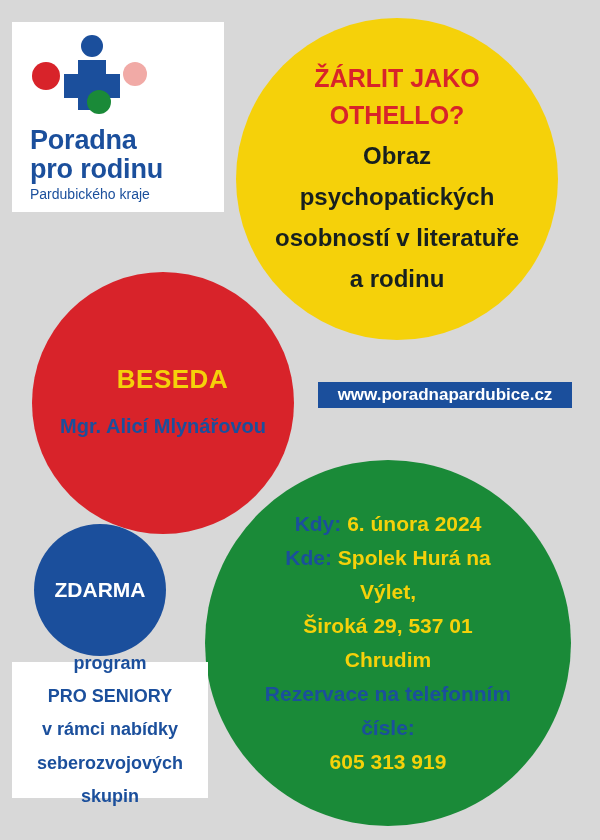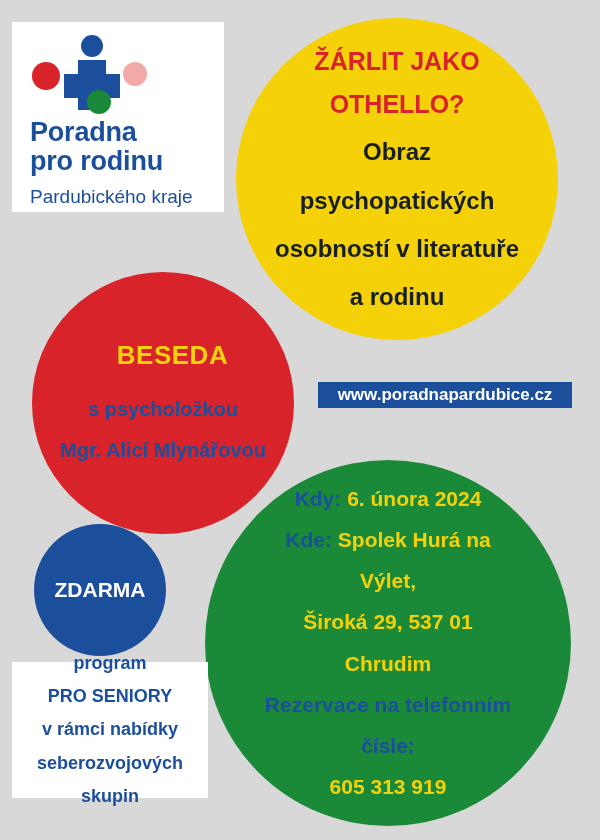--- a/index.html
+++ b/index.html
@@ -32,48 +32,47 @@
   .logo-mark {
     position: absolute;
     left: 18px;
     top: 12px;
     width: 130px;
     height: 80px;
   }
   .logo-text {
     position: absolute;
     left: 18px;
-    top: 96px;
+    top: 104px;
     width: 185px;
   }
   .logo-line1, .logo-line2 {
     font-size: 27px;
     font-weight: bold;
     color: #1b4f9c;
     line-height: 1.08;
     letter-spacing: -0.2px;
   }
   .logo-line3 {
-    font-size: 19px;
+    font-size: 14px;
     color: #1b4f9c;
     line-height: 1.2;
-    margin-top: 10px;
+    margin-top: 2px;
   }
 
   
   .circle {
     position: absolute;
     border-radius: 50%;
     display: flex;
     flex-direction: column;
     align-items: center;
     justify-content: center;
     text-align: center;
     box-sizing: border-box;
-    gap: 7px;
   }
 
   .circle-yellow {
     left: 236px;
     top: 18px;
     width: 322px;
     height: 322px;
     background: #f5d10a;
     padding: 18px 22px;
   }
@@ -210,21 +209,20 @@
     <div class="head">ŽÁRLIT JAKO</div>
     <div class="head">OTHELLO?</div>
     <div class="body">Obraz</div>
     <div class="body">psychopatických</div>
     <div class="body">osobností v literatuře</div>
     <div class="body">a rodinu</div>
   </div>
 
   <div class="circle circle-red">
     <div class="head">BESEDA</div>
-    <div class="body">s psycholožkou</div>
     <div class="body">Mgr. Alicí Mlynářovou</div>
   </div>
 
   <div class="circle circle-blue">
     <div class="label">ZDARMA</div>
   </div>
 
   <div class="url-box">
     <span class="url">www.poradnapardubice.cz</span>
   </div>

